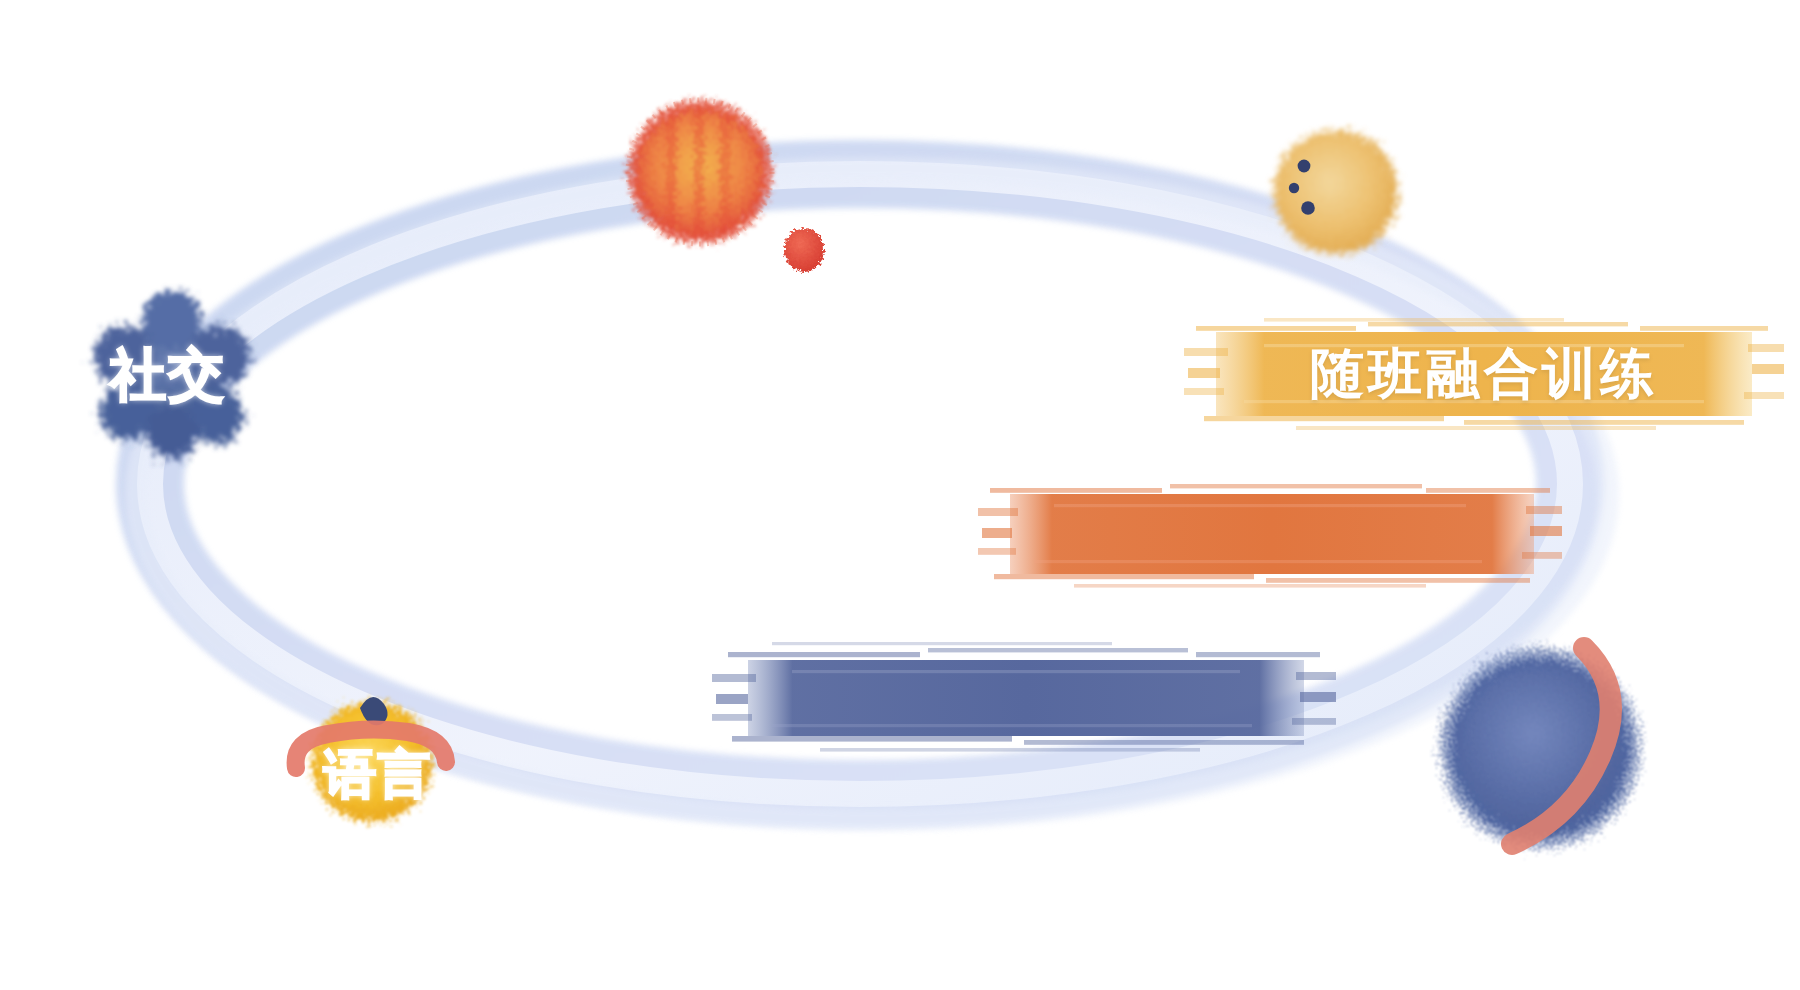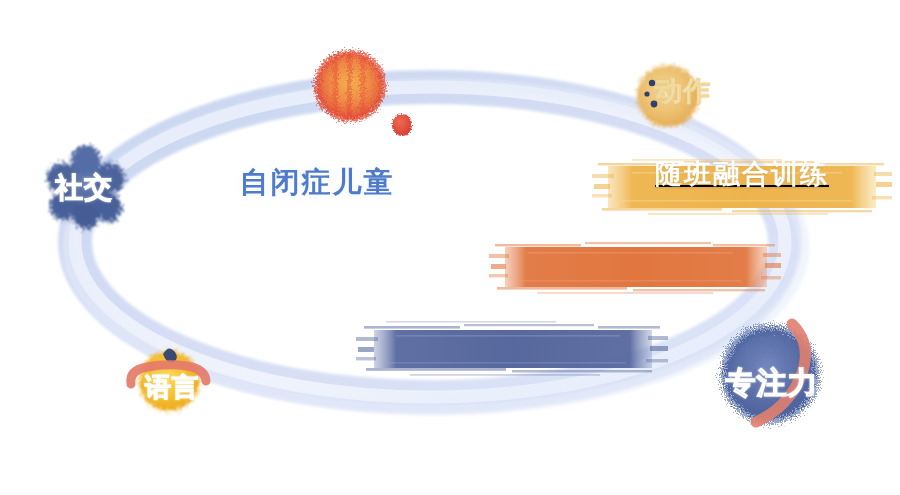--- a/index.html
+++ b/index.html
@@ -52,24 +52,23 @@
     line-height: 1.1;
     text-shadow:
        0 0 3px #ffffff, 0 0 7px #ffffff, 0 0 14px #e6eefb,
        1.5px 1.5px 0 #ffffff, -1.5px -1.5px 0 #ffffff;
   }
 
   
   .banner {
     position: absolute;
     display: flex;
-    align-items: flex-start;
+    align-items: center;
     justify-content: center;
     z-index: 16;
-    text-decoration: underline;
   }
   .banner .brush {
     position: absolute;
     left: 0; top: 0;
     width: 100%; height: 100%;
   }
   .banner .b-label {
     position: relative;
     z-index: 2;
     color: #ffffff;
@@ -126,21 +125,21 @@
   }
   
   #node-social { left: 34px; top: 138px; width: 104px; height: 100px; }
   #node-social .n-label {
     font-size: 28px; letter-spacing: 1px;
     -webkit-text-stroke: 1px #ffffff;
     text-shadow: 0 0 3px rgba(255,255,255,.85);
     transform: translate(-2px,0px);
   }
   
-  #node-language { left: 123px; top: 336px; width: 92px; height: 90px; text-align: center; }
+  #node-language { left: 140px; top: 336px; width: 92px; height: 90px; text-align: center; }
   #node-language .n-label {
     font-size: 26px; letter-spacing: 1px;
     -webkit-text-stroke: 1.1px #ffffff;
     color: #f6c04a;
     text-shadow: 0 0 3px rgba(255,255,255,.9);
     transform: translate(3px,6px);
   }
   
   #node-focus { left: 708px; top: 312px; width: 128px; height: 126px; }
   #node-focus .n-label {
@@ -184,21 +183,20 @@
 
       <ellipse cx="430" cy="242" rx="355" ry="155" fill="none" stroke="url(#orbGradOuter)" stroke-width="34" filter="url(#softBlur)" opacity="0.95"></ellipse>
 
       <ellipse cx="430" cy="242" rx="355" ry="155" fill="none" stroke="url(#orbGradInner)" stroke-width="13" opacity="0.9"></ellipse>
 
       <ellipse cx="436" cy="247" rx="368" ry="163" fill="none" stroke="#e7edfa" stroke-width="11" opacity="0.55" filter="url(#softBlur)"></ellipse>
     </svg>
   </div>
 
   <div class="title-block">
-    <div class="title-sub">自闭症儿童</div>
   </div>
 
   <div class="banner" id="banner-yellow">
     <svg class="brush" viewBox="0 0 300 62" preserveAspectRatio="none">
       <defs>
         <linearGradient id="ygrad" x1="0" y1="0" x2="1" y2="0">
           <stop offset="0%" stop-color="#f5d089" stop-opacity="0.55"></stop>
           <stop offset="9%" stop-color="#eeb44c" stop-opacity="0.95"></stop>
           <stop offset="50%" stop-color="#eeb44c"></stop>
           <stop offset="91%" stop-color="#eeb44c" stop-opacity="0.95"></stop>
@@ -345,21 +343,20 @@
         </filter>
       </defs>
       <g filter="url(#motFuzz)">
         <circle cx="44" cy="46" r="31" fill="url(#motRad)"></circle>
       </g>
 
       <circle cx="28" cy="33" r="3.2" fill="#33406e"></circle>
       <circle cx="23" cy="44" r="2.6" fill="#33406e"></circle>
       <circle cx="30" cy="54" r="3.4" fill="#33406e"></circle>
     </svg>
-    <span class="n-label">动作</span>
   </div>
 
   <div class="node" id="node-social">
     <svg class="blob" viewBox="0 0 104 100">
       <defs>
         <radialGradient id="socRad" cx="48%" cy="42%" r="60%">
           <stop offset="0%" stop-color="#6b81b4"></stop>
           <stop offset="55%" stop-color="#51699f"></stop>
           <stop offset="100%" stop-color="#40578d"></stop>
         </radialGradient>
@@ -422,16 +419,15 @@
           <feGaussianBlur stdDeviation="0.6"></feGaussianBlur>
         </filter>
       </defs>
       <g filter="url(#focFuzz)">
         <circle cx="62" cy="62" r="45" fill="url(#focRad)"></circle>
         <circle cx="62" cy="62" r="45" fill="none" stroke="#5068a4" stroke-width="10" opacity=".6"></circle>
       </g>
 
       <path d="M84 12 q22 22 8 54 q-13 30 -44 44" fill="none" stroke="#e0806f" stroke-width="11" stroke-linecap="round" opacity=".9"></path>
     </svg>
-    <span class="n-label">专注力</span>
   </div>
 
 </div>
 
 </body></html>

